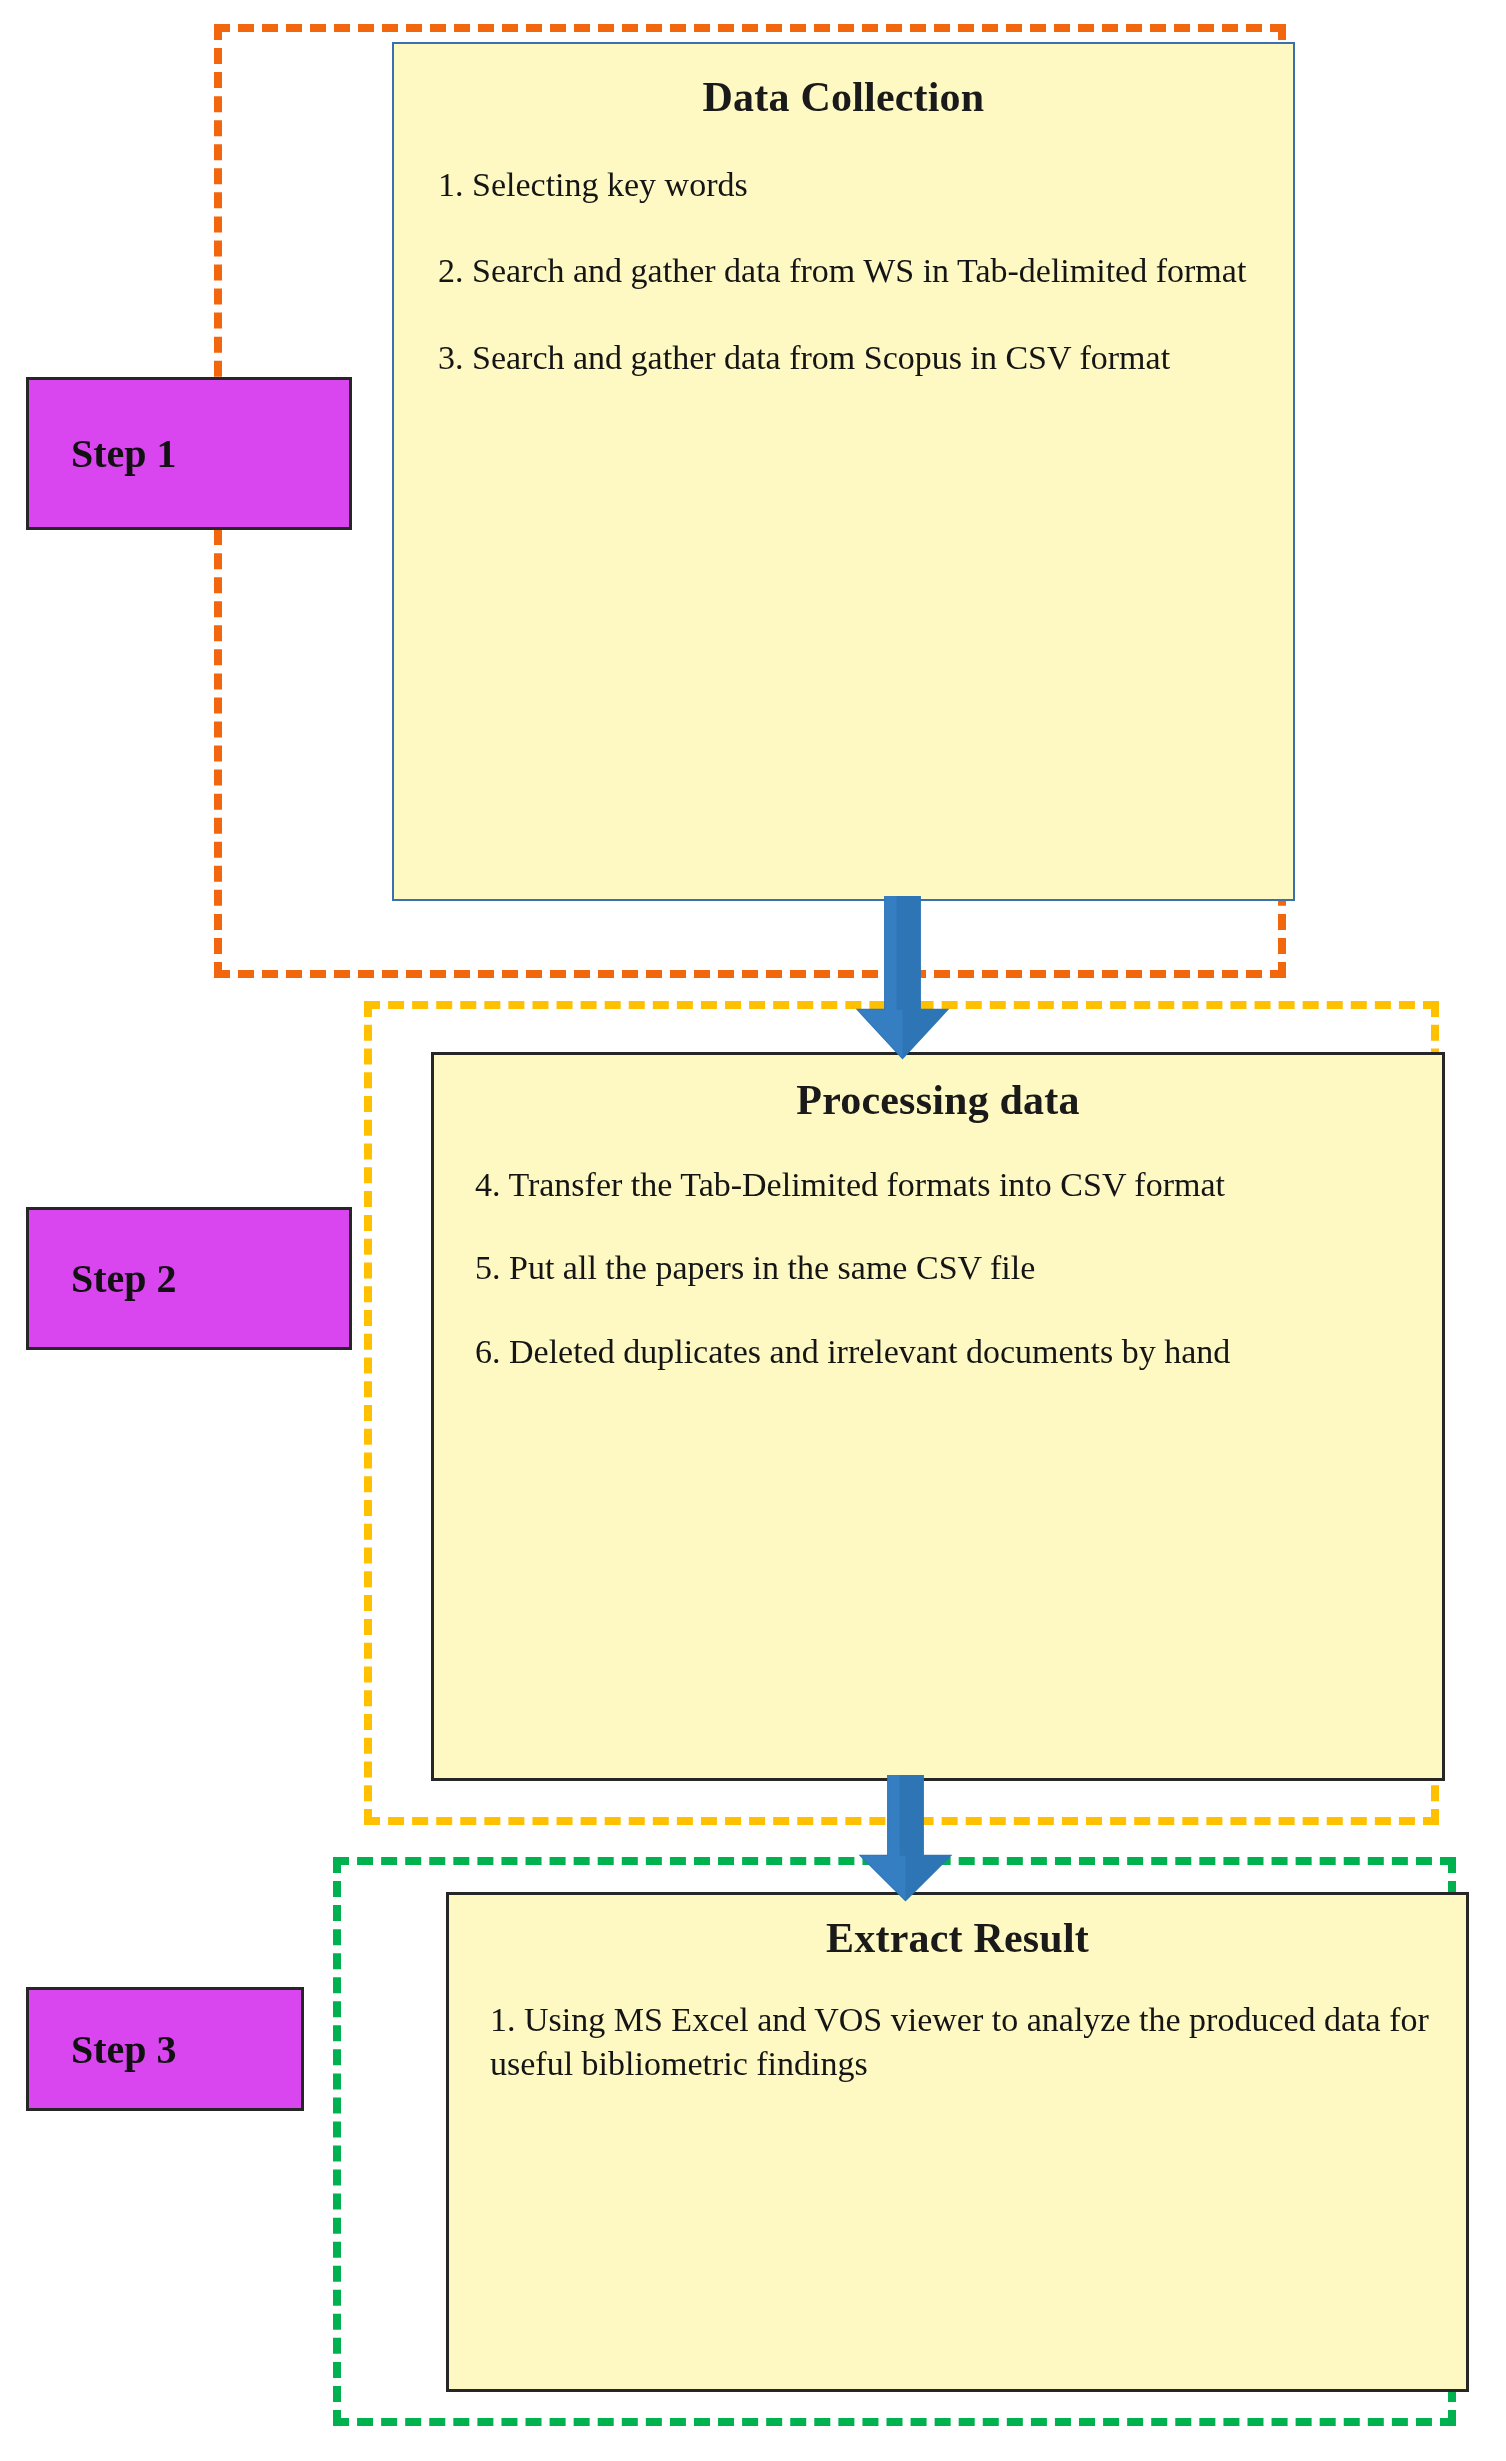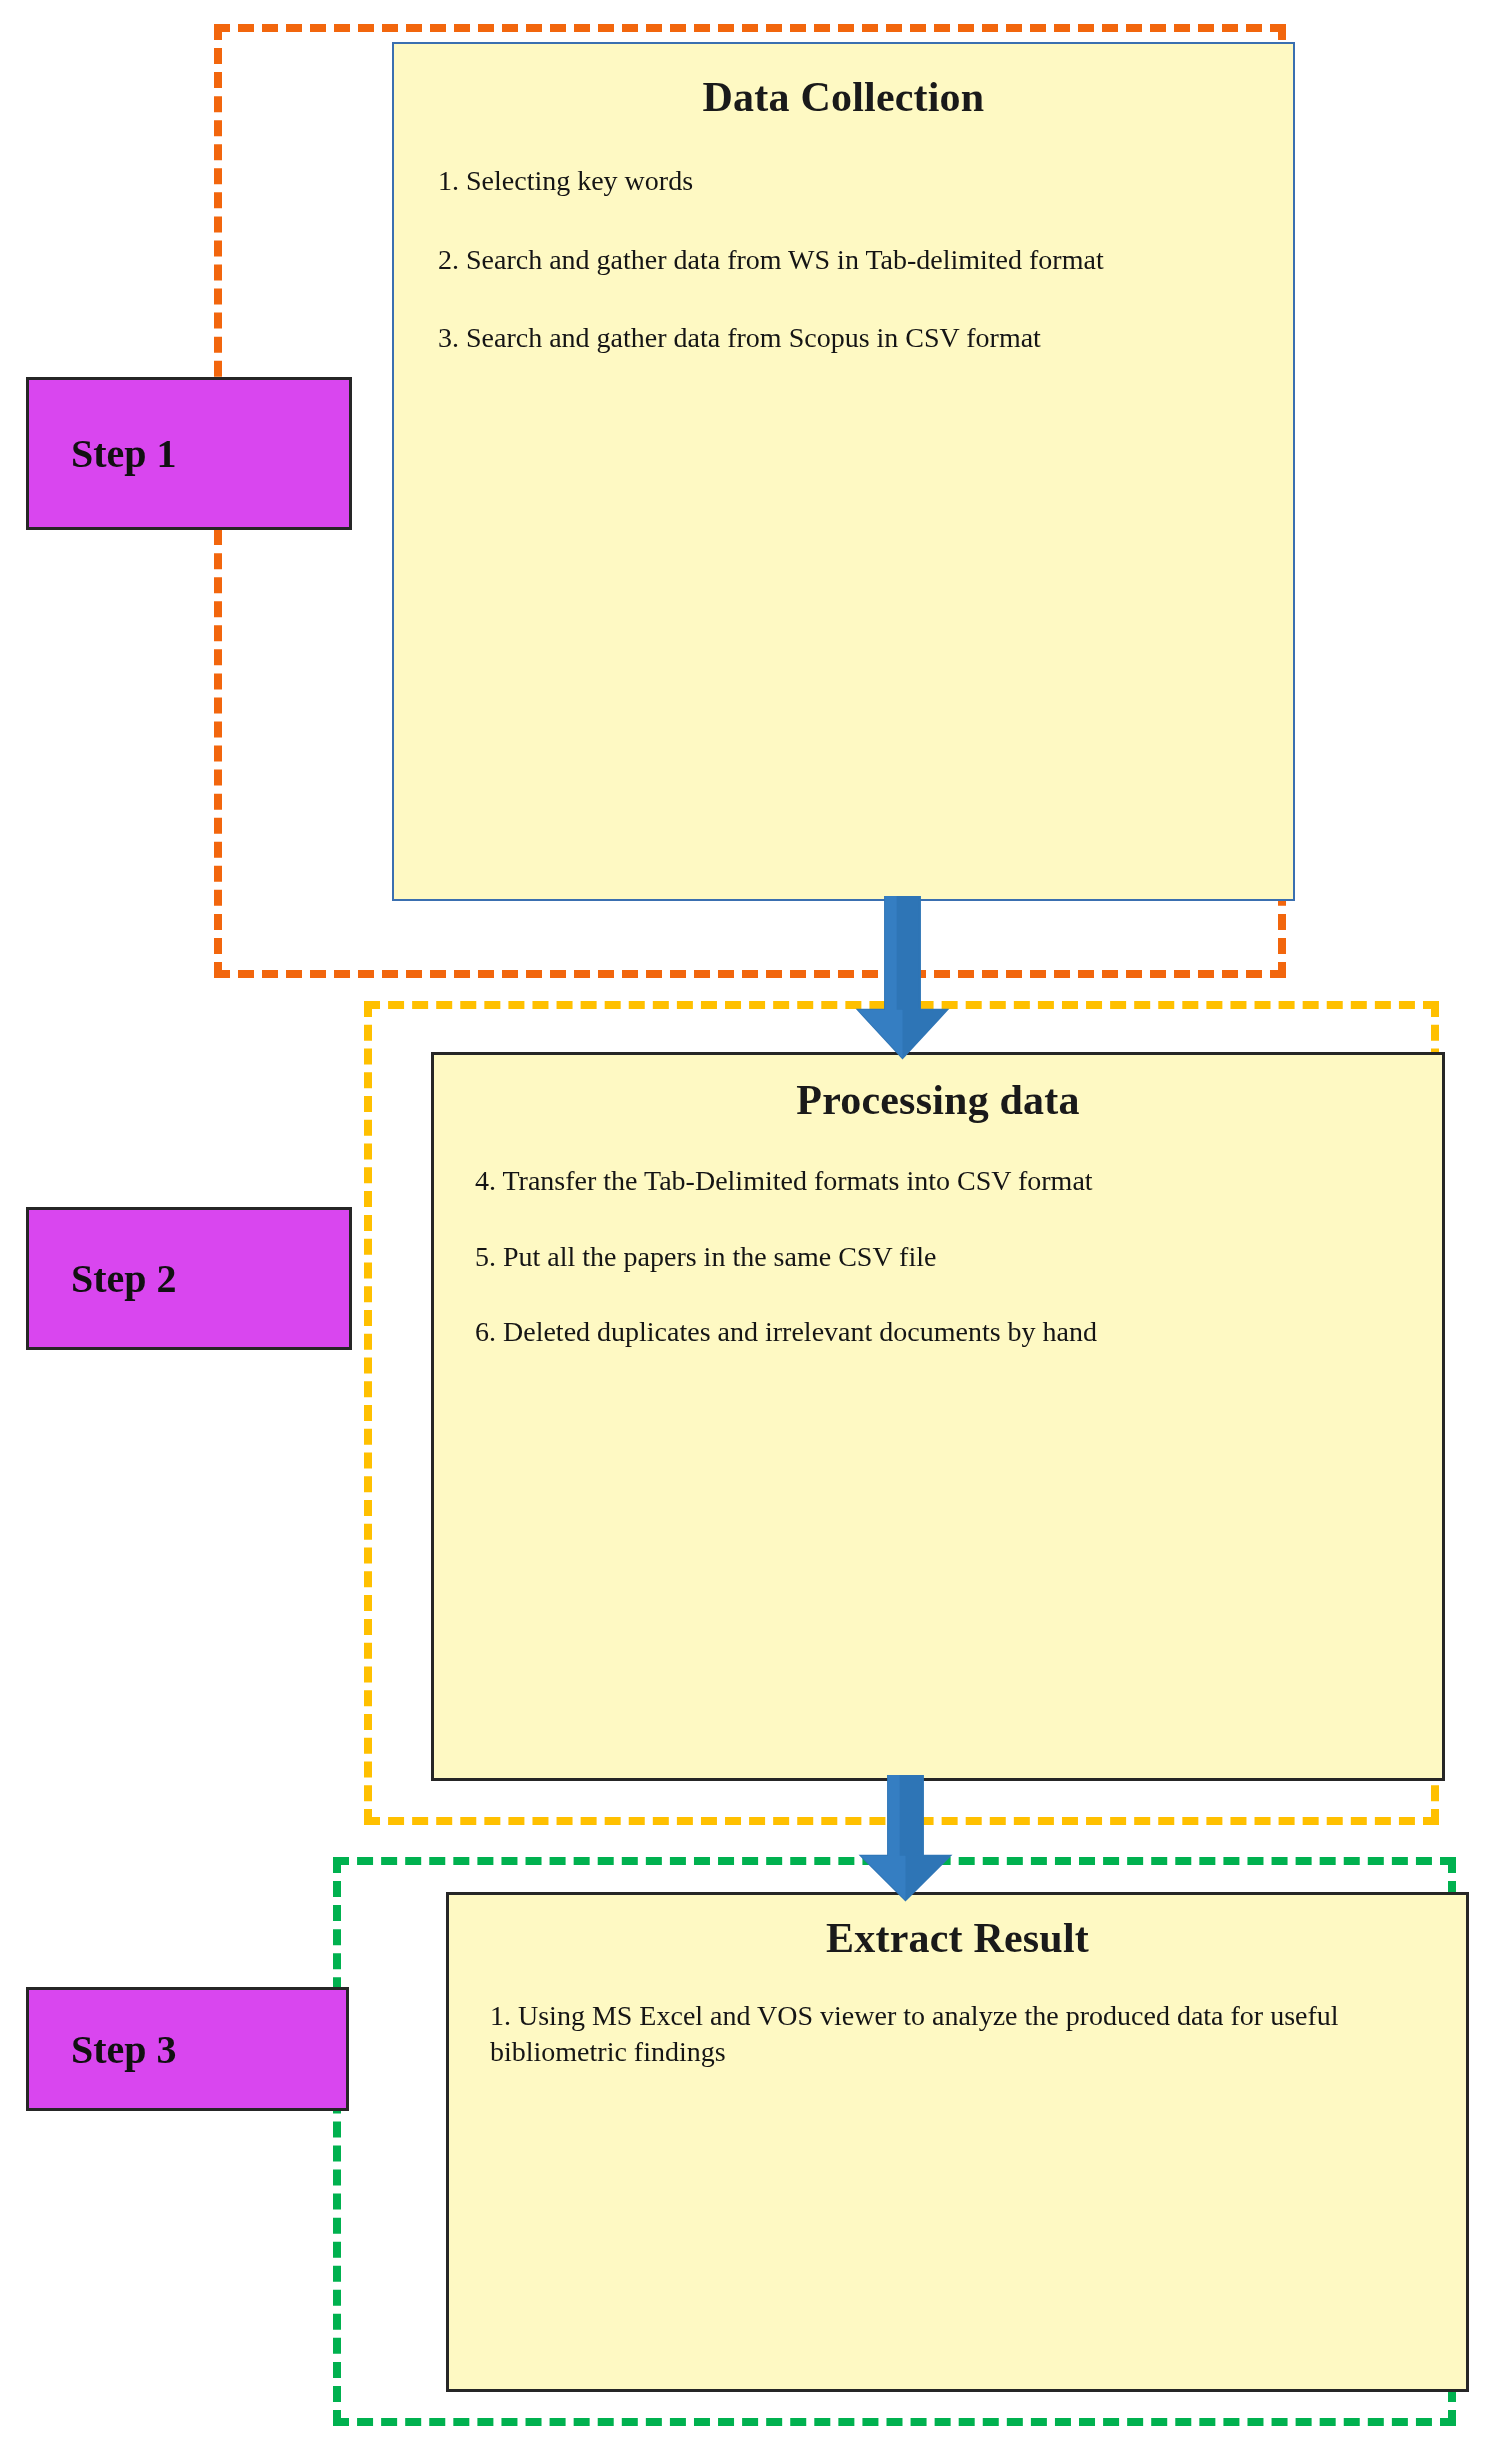--- a/index.html
+++ b/index.html
@@ -62,21 +62,21 @@
     color:#1a1a1a;
     margin:27px 0 0 0;
     letter-spacing:0.2px;
   }
   .stage-list{
     margin:0;
     padding:0 25px 0 37px;
     list-style:none;
   }
   .stage-list li{
-    font-size:28px;
+    font-size:34px;
     line-height:1.30;
     color:#151515;
     margin:35px 0 0 0;
     text-indent:0;
   }
   #box-collection .stage-list{ padding-left:44px; padding-right:29px; }
   #box-collection .stage-list li{ margin-top:42px; }
   #box-collection .stage-title{ margin-top:29px; }
 
   #box-processing .stage-title{ margin-top:21px; }
@@ -98,21 +98,21 @@
     z-index:6;
   }
   .step-label span{
     font-weight:bold;
     font-size:40px;
     color:#111111;
     padding-left:42px;
   }
   #step-label-1{ left:26px; top:377px;  width:326px; height:153px; }
   #step-label-2{ left:26px; top:1207px; width:326px; height:143px; }
-  #step-label-3{ left:26px; top:1987px; width:323px; height:124px; }
+  #step-label-3{ left:26px; top:1987px; width:278px; height:124px; }
 
   
   .arrow{
     position:absolute;
     z-index:5;
   }
   #arrow-1{ left:854px; top:896px;  width:97px; height:164px; }
   #arrow-2{ left:857px; top:1775px; width:97px; height:127px; }
 
   .arrow svg{ display:block; width:100%; height:100%; }

